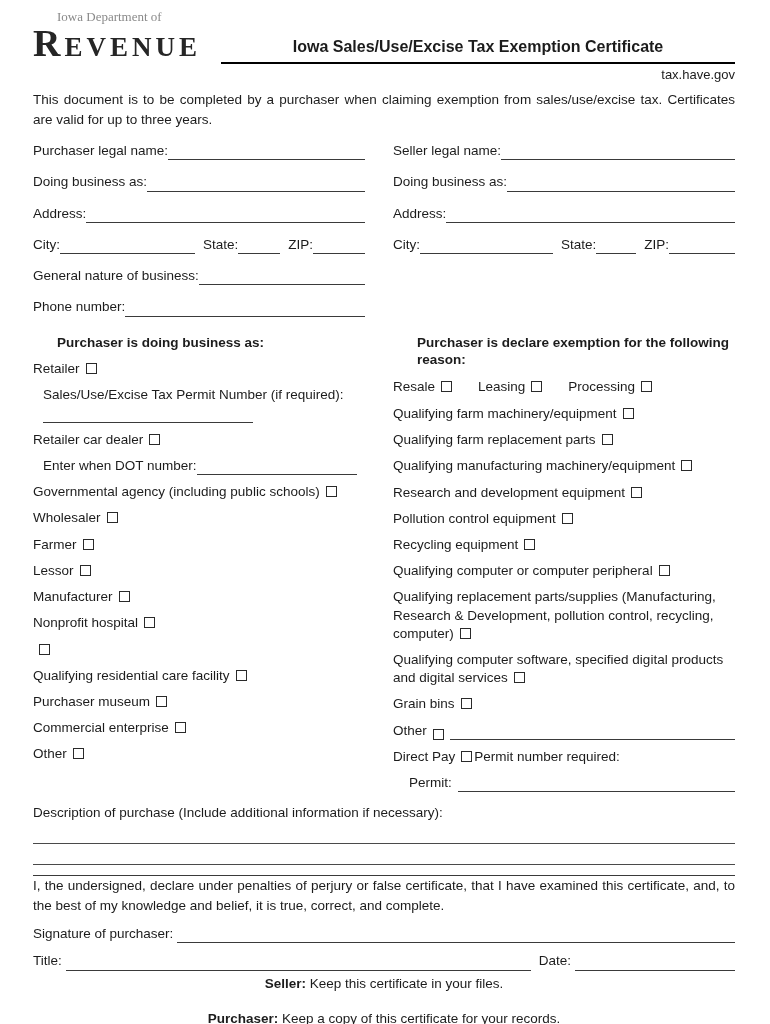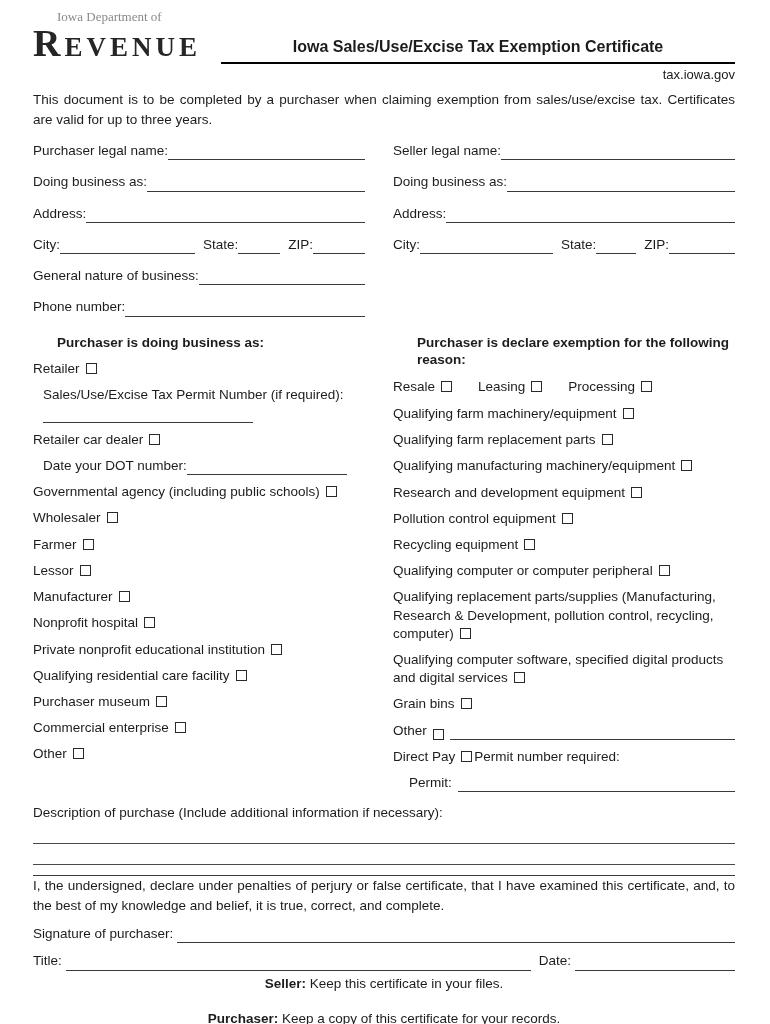--- a/index.html
+++ b/index.html
@@ -70,21 +70,21 @@
 
 <div class="page">
 
   <div class="header">
     <div class="logo">
       <div class="logo-dept">Iowa Department of</div>
       <div class="logo-revenue">Revenue</div>
     </div>
     <div class="title-box">Iowa Sales/Use/Excise Tax Exemption Certificate</div>
   </div>
-  <div class="website">tax.iowa.gov</div>
+  <div class="website">tax.have.gov</div>
 
   <div class="intro">This document is to be completed by a purchaser when claiming exemption from sales/use/excise tax. Certificates are valid for up to three years.</div>
 
   <div class="fields-grid">
     <div>
       <div class="field-row">
         <span class="flabel">Purchaser legal name:</span>
         <span class="blank"></span>
       </div>
       <div class="field-row">
@@ -145,21 +145,21 @@
         <span>Retailer</span><span class="cb"></span>
       </div>
       <div class="sub-line">
         <span>Sales/Use/Excise Tax Permit Number (if required):</span><span class="inline-blank" style="width:210px"></span>
       </div>
 
       <div class="cb-item">
         <span>Retailer car dealer</span><span class="cb"></span>
       </div>
       <div class="sub-line">
-        <span>Date your DOT number:</span><span class="inline-blank" style="width:160px"></span>
+        <span>Enter when DOT number:</span><span class="inline-blank" style="width:160px"></span>
       </div>
 
       <div class="cb-item">
         <span>Governmental agency (including public schools)</span><span class="cb"></span>
       </div>
       <div class="cb-item">
         <span>Wholesaler</span><span class="cb"></span>
       </div>
       <div class="cb-item">
         <span>Farmer</span><span class="cb"></span>
@@ -167,21 +167,21 @@
       <div class="cb-item">
         <span>Lessor</span><span class="cb"></span>
       </div>
       <div class="cb-item">
         <span>Manufacturer</span><span class="cb"></span>
       </div>
       <div class="cb-item">
         <span>Nonprofit hospital</span><span class="cb"></span>
       </div>
       <div class="cb-item">
-        <span>Private nonprofit educational institution</span><span class="cb"></span>
+        <span class="cb"></span>
       </div>
       <div class="cb-item">
         <span>Qualifying residential care facility</span><span class="cb"></span>
       </div>
       <div class="cb-item">
         <span>Purchaser museum</span><span class="cb"></span>
       </div>
       <div class="cb-item">
         <span>Commercial enterprise</span><span class="cb"></span>
       </div>

